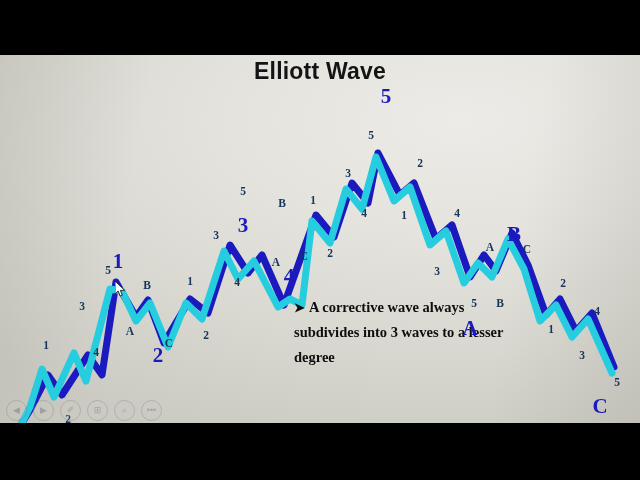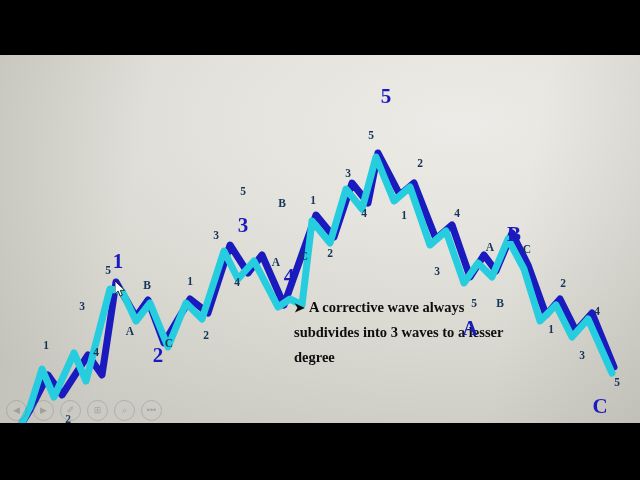--- a/index.html
+++ b/index.html
@@ -139,20 +139,21 @@
     pointer-events: none;
   }
 </style>
 </head>
 <body>
 
 <div id="screen">
 
   <div id="slide">
 
+    <div id="title">Elliott Wave</div>
 
     <svg id="wave-svg" viewBox="0 0 640 368" preserveAspectRatio="none" aria-hidden="true">
         <polyline points="22,368 30,355 48,320 62,340 88,300 102,320 116,227 136,262 148,245 164,288 190,244 208,258 230,190 248,218 262,200 284,250 316,160 334,182 352,128 368,148 378,98 400,140 414,128 436,184 452,170 470,222 484,200 496,216 512,178 528,210 546,260 560,244 576,276 592,258 614,312" fill="none" stroke="#1A1ABE" stroke-width="7" stroke-linejoin="round" stroke-linecap="round"></polyline>
         <polyline points="22,368 30,352 42,314 54,342 74,298 86,326 110,234 122,236 136,266 150,248 168,292 186,248 202,264 224,196 238,224 254,206 278,252 290,244 302,250 312,166 330,188 346,134 362,154 376,102 394,146 410,132 430,190 446,176 464,228 478,208 492,222 508,184 524,214 540,266 556,250 572,282 588,264 612,318" fill="none" stroke="#25CDDF" stroke-width="7" stroke-linejoin="round" stroke-linecap="round"></polyline>
       </svg>
 
     <div id="labels-major">
         <div class="lbl major" style="left: 118px; top: 206px;">1</div>
         <div class="lbl major" style="left: 158px; top: 300px;">2</div>
         <div class="lbl major" style="left: 243px; top: 170px;">3</div>

